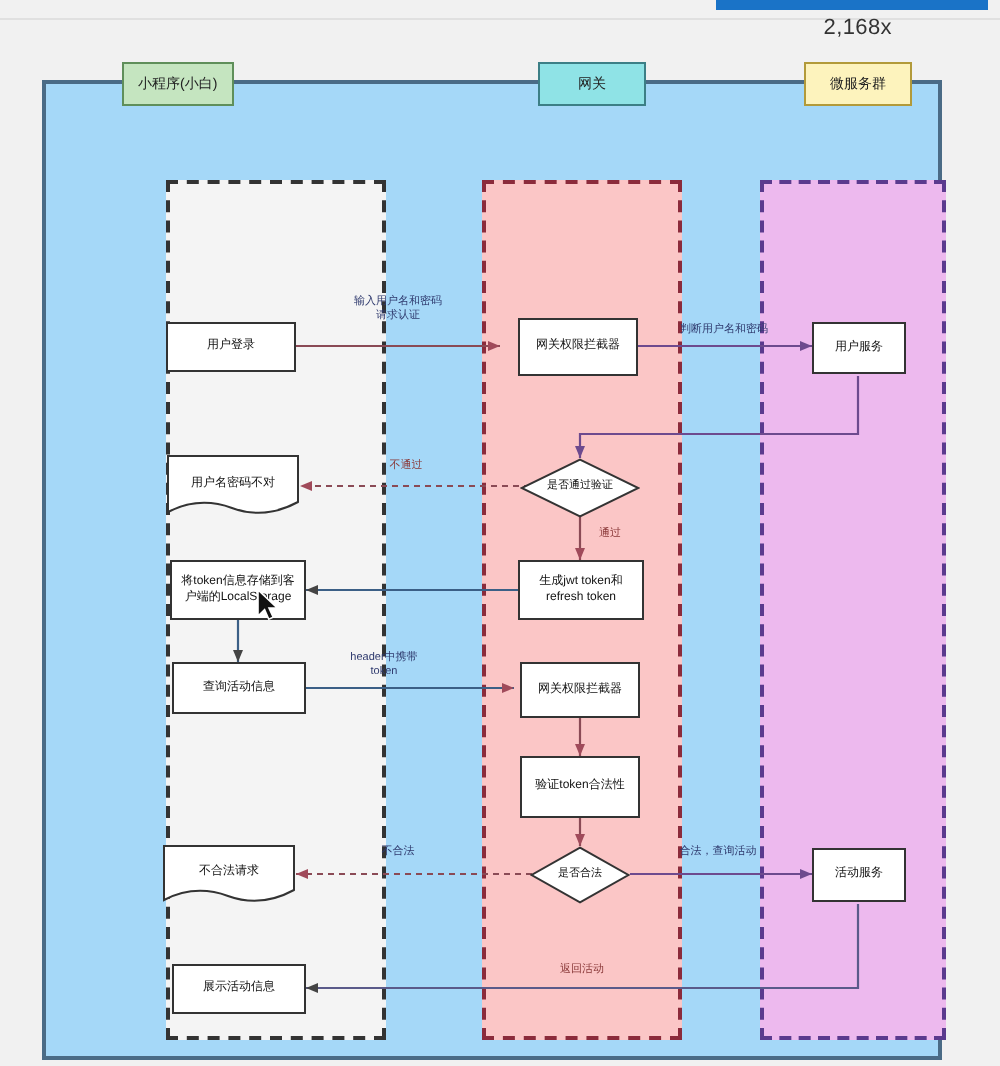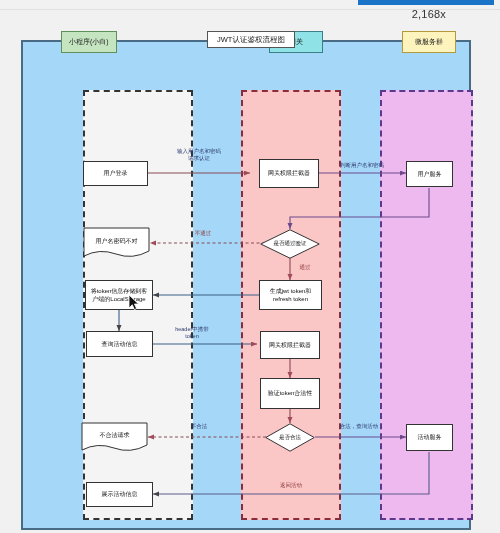--- a/index.html
+++ b/index.html
@@ -97,21 +97,20 @@
 </head>
 <body>
 
 <div id="root">
 
   <div class="topbar">
     <div class="topbar-progress"></div>
   </div>
   <div class="zoom-label">2,168x</div>
 
-  <div class="diagram-title">JWT认证鉴权流程图</div>
 
   <div class="canvas">
 
     <div class="lane client"></div>
     <div class="lane gateway"></div>
     <div class="lane service"></div>
 
     <div class="lane-head client">小程序(小白)</div>
     <div class="lane-head gateway">网关</div>
     <div class="lane-head service">微服务群</div>

